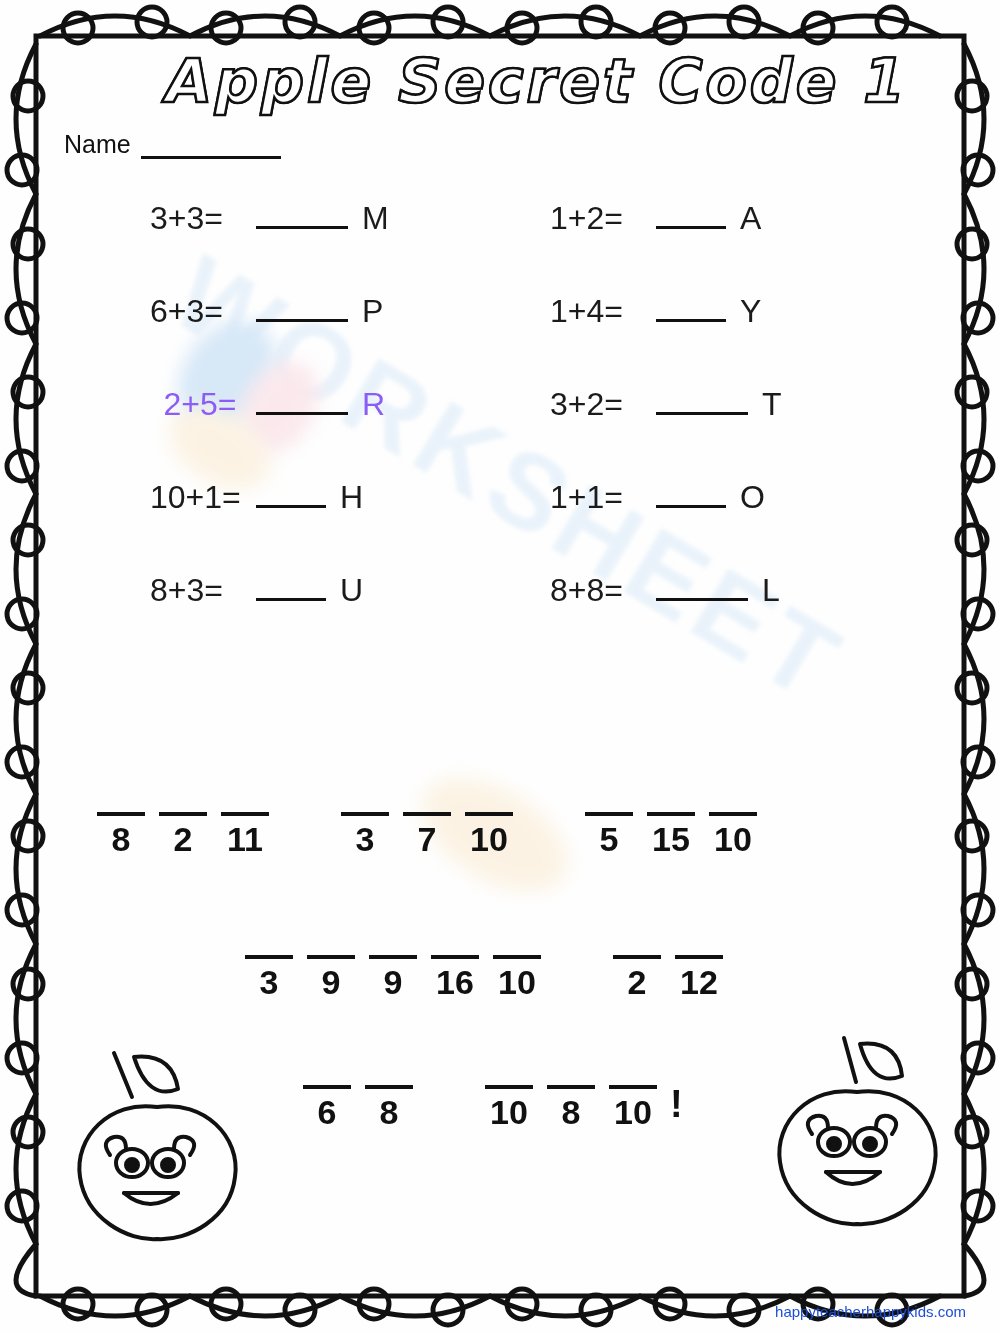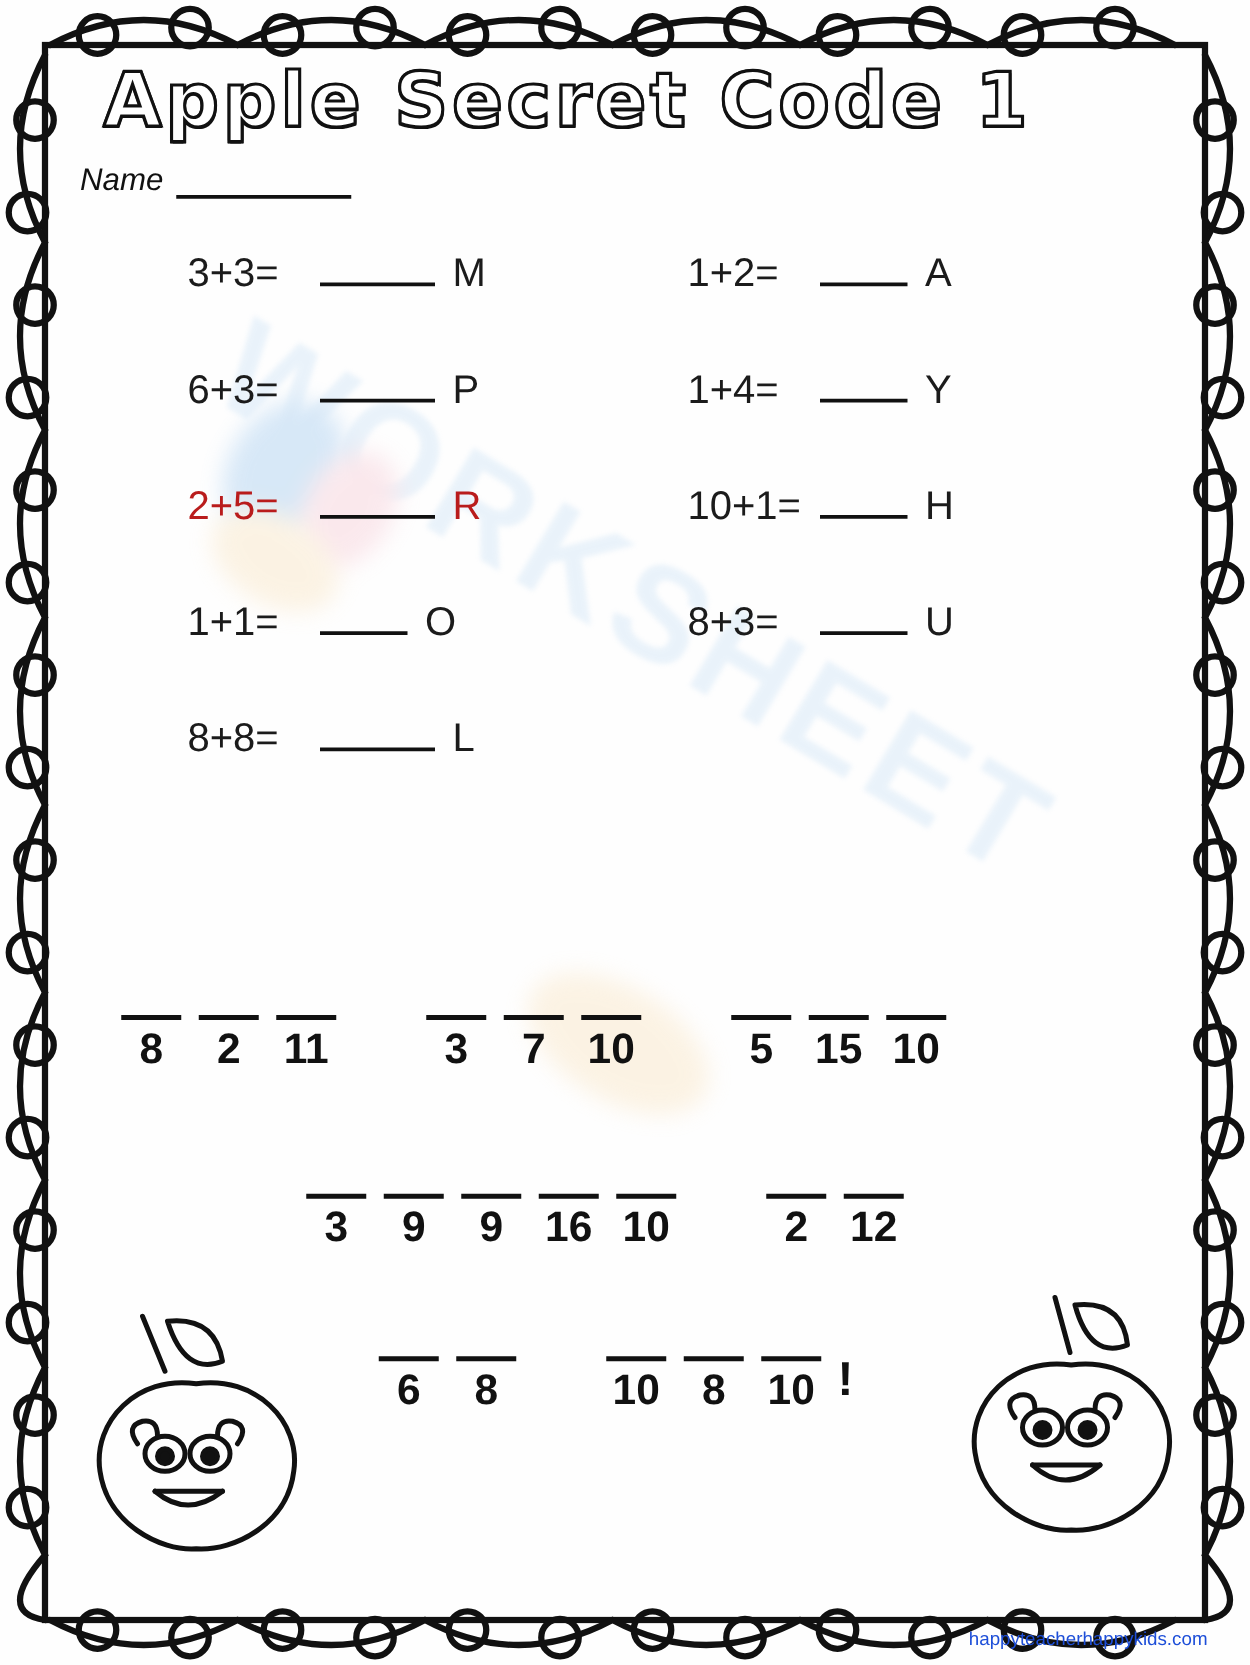--- a/index.html
+++ b/index.html
@@ -55,41 +55,41 @@
     border-radius: 50%;
     filter: blur(9px);
   }
 
   
   #title {
     position: absolute;
     left: 0;
     top: 46px;
     width: 908px;
-    text-align: center;
+    text-align: right;
     font-family: "DejaVu Sans", sans-serif;
     font-weight: bold;
     font-size: 60px;
     letter-spacing: 3px;
     color: #ffffff;
     -webkit-text-stroke: 2.5px #111;
     text-shadow:
       -1px -1px 0 #111, 1px -1px 0 #111,
       -1px 1px 0 #111, 1px 1px 0 #111;
+    font-style: italic;
   }
 
   
   #name-row {
     position: absolute;
     left: 64px;
     top: 130px;
     display: flex;
     align-items: flex-end;
     gap: 10px;
-    font-style: italic;
   }
   #name-label {
     font-size: 25px;
     color: #111;
     font-family: "Liberation Sans", sans-serif;
   }
   #name-blank {
     width: 140px;
     border-bottom: 3px solid #111;
     height: 22px;
@@ -118,21 +118,21 @@
     display: inline-block;
     width: 92px;
     border-bottom: 3px solid #111;
     margin: 0 14px 0 6px;
     height: 20px;
   }
   .prob .blank.short { width: 70px; }
   .prob .letter { font-size: 32px; }
 
   
-  .tinted { color: #b91c1c; }
+  .tinted { color: #8b5cf6; text-align: center; }
 
   
   .code-row {
     position: absolute;
     display: flex;
     align-items: flex-start;
   }
   .grp { display: flex; }
   .slot {
     display: flex;
@@ -306,20 +306,25 @@
       <span class="letter">Y</span>
     </div>
 
     <div class="prob tinted">
       <span class="expr">2+5=</span>
       <span class="blank"></span>
       <span class="letter">R</span>
     </div>
 
     <div class="prob">
+      <span class="expr">3+2=</span>
+      <span class="blank"></span>
+      <span class="letter">T</span>
+    </div>
+    <div class="prob">
       <span class="expr">10+1=</span>
       <span class="blank short"></span>
       <span class="letter">H</span>
     </div>
 
     <div class="prob">
       <span class="expr">1+1=</span>
       <span class="blank short"></span>
       <span class="letter">O</span>
     </div>

